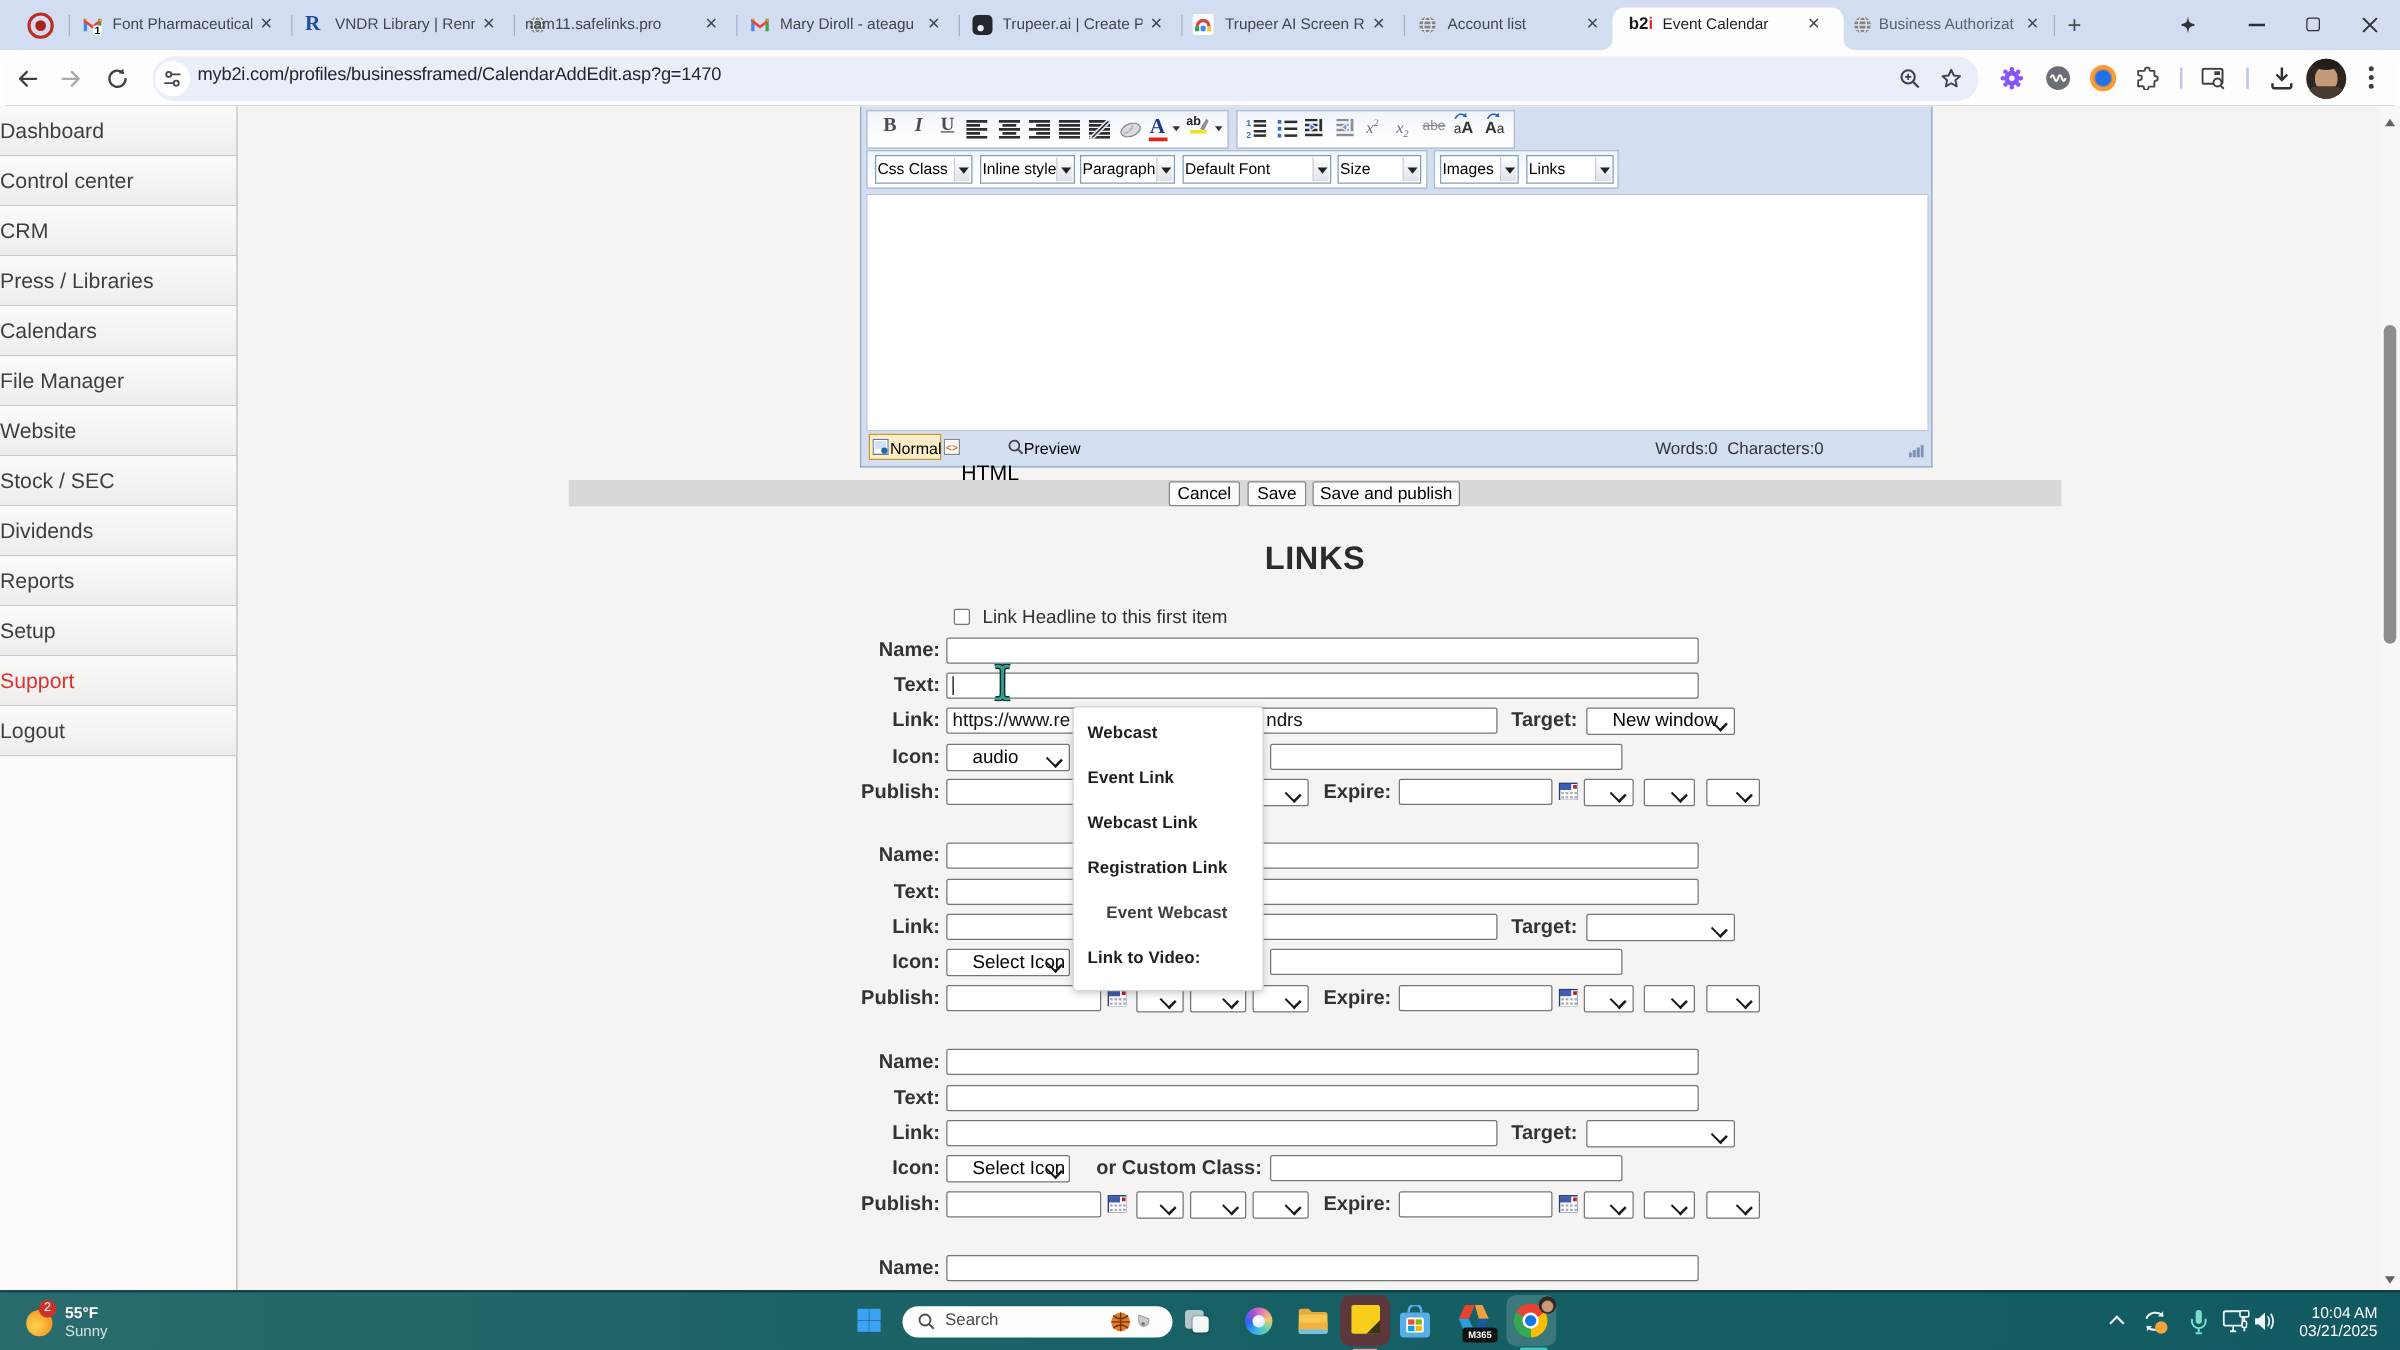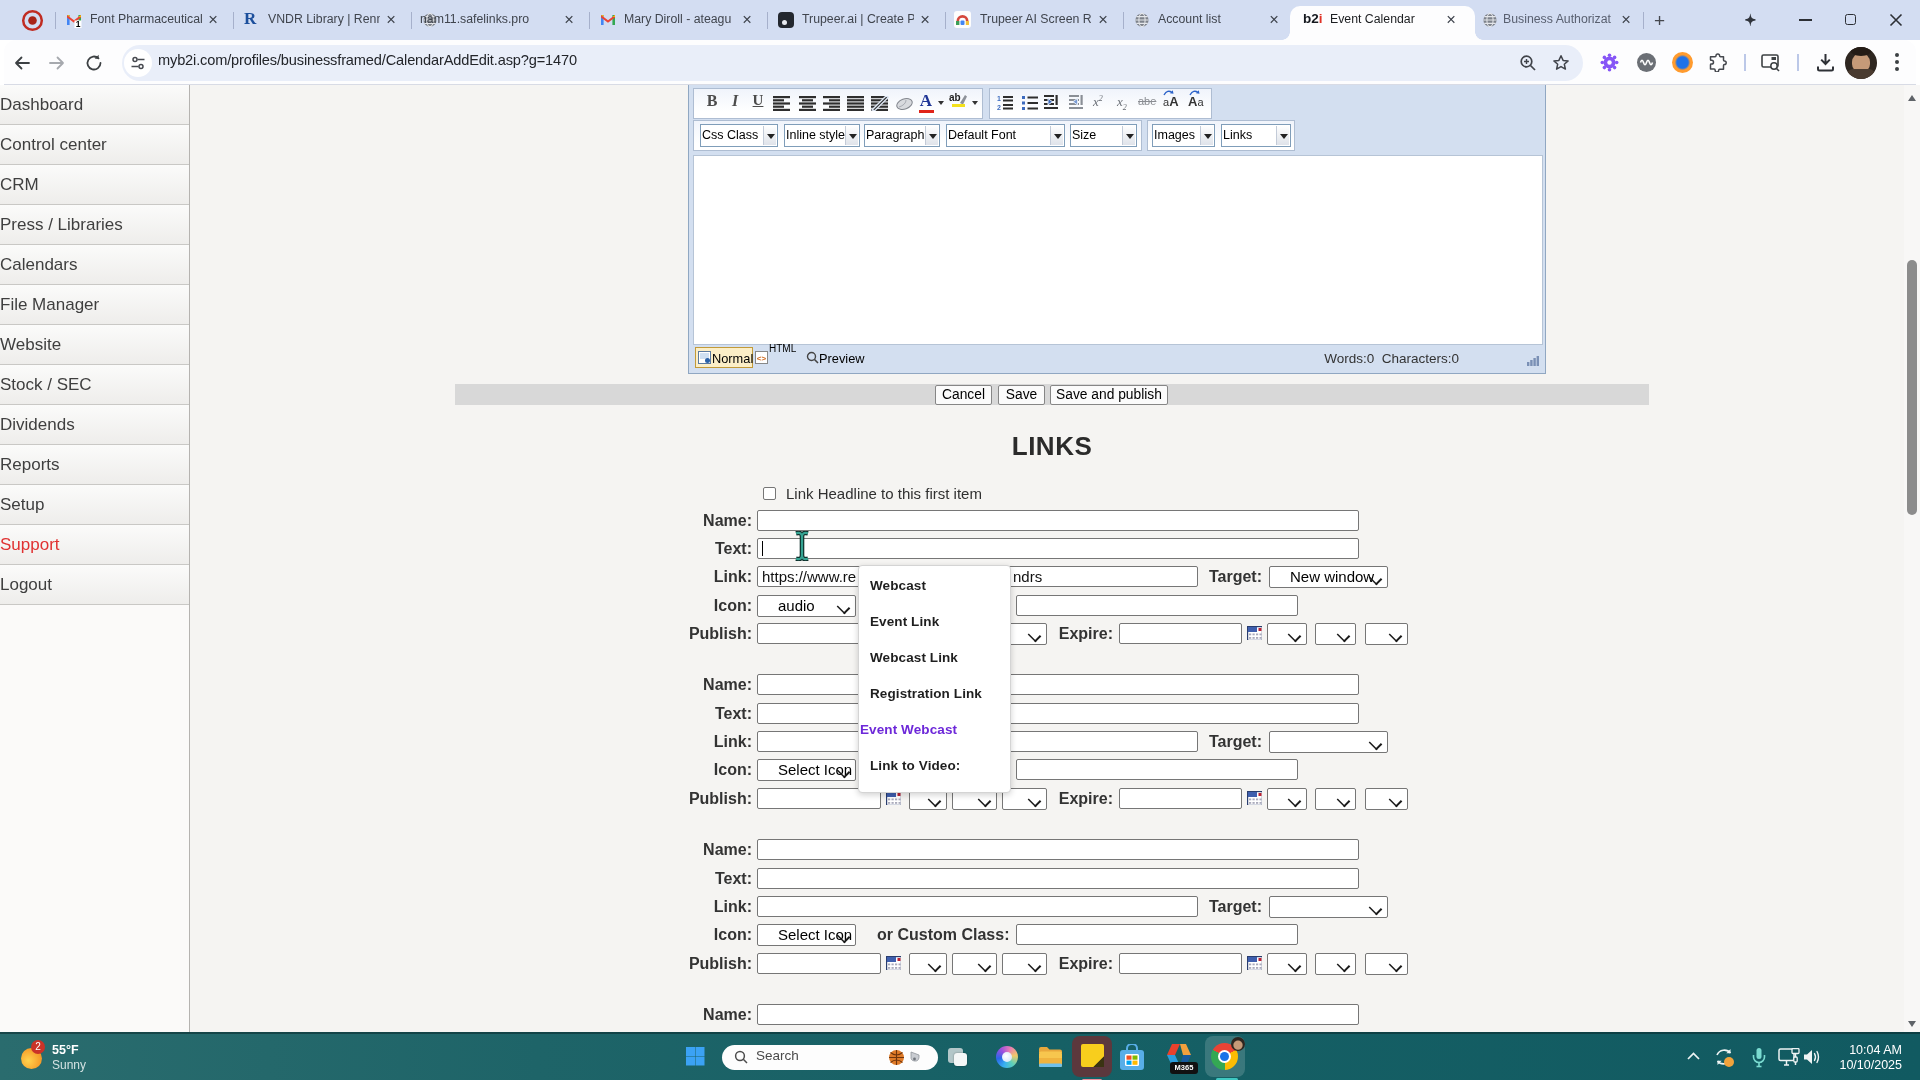--- a/index.html
+++ b/index.html
@@ -385,21 +385,21 @@
     <svg class="ab" style="left:9px;top:266px" width="13" height="13" viewBox="0 0 13 13">
         <rect x="0.5" y="0.5" width="12" height="12" fill="#fff" stroke="#5a7aa0"></rect>
         <rect x="2" y="2" width="9" height="6" fill="#cfe0f2"></rect>
         <circle cx="9.5" cy="9.5" r="2.5" fill="#2a62a8"></circle>
       </svg>
     <span class="ab" style="left:23px;top:266px;font-size:12.8px;color:#000">Normal</span>
     <svg class="ab" style="left:66px;top:266px" width="13" height="13" viewBox="0 0 13 13">
         <rect x="0.5" y="0.5" width="12" height="12" fill="#fff" stroke="#888"></rect>
         <text x="6.5" y="9.5" font-size="8" text-anchor="middle" fill="#d06a1e" font-family="Liberation Sans" font-weight="bold">&lt;&gt;</text>
       </svg>
-    <span class="ab" style="left:80px;top:258px;font-size:10px;color:#000">HTML</span>
+    <span class="ab" style="left:80px;top:284px;font-size:17px;color:#000">HTML</span>
     <svg class="ab" style="left:117px;top:266px" width="13" height="13" viewBox="0 0 13 13">
         <circle cx="5.5" cy="5.5" r="4" fill="none" stroke="#444" stroke-width="1.4"></circle>
         <path d="M8.5 8.5l3.5 3.5" stroke="#444" stroke-width="1.6"></path>
       </svg>
     <span class="ab" style="left:130px;top:266px;font-size:12.8px;color:#000">Preview</span>
     <span class="ab" style="left:560px;top:266px;width:210px;text-align:right;font-size:13.5px;color:#333">Words:0&nbsp; Characters:0</span>
     <svg class="ab" style="left:838px;top:271px" width="12" height="10" viewBox="0 0 12 10">
         <g fill="#7a90b5">
           <rect x="0" y="6" width="2.4" height="4"></rect>
           <rect x="3.2" y="4" width="2.4" height="6"></rect>
@@ -584,21 +584,21 @@
     <div class="ab sel" style="left:1365px;top:868px;width:43px"></div>
 
     <div class="ab lbl" style="left:540px;top:919px">Name:</div>
     <div class="ab inp" style="left:757px;top:919px;width:602px"></div>
   </div>
   <div class="ab" id="dropdown" style="left:858px;top:480px;width:153px;height:228px;background:#fff;border:1px solid #d4d4d4;border-radius:4px;box-shadow:0 2px 6px rgba(0,0,0,.18);padding-top:11px">
     <div style="height:36px;line-height:17px;padding-left:11px;font-size:13.5px;font-weight:600;letter-spacing:.1px;color:#1f1f1f">Webcast</div>
     <div style="height:36px;line-height:17px;padding-left:11px;font-size:13.5px;font-weight:600;letter-spacing:.1px;color:#1f1f1f">Event Link</div>
     <div style="height:36px;line-height:17px;padding-left:11px;font-size:13.5px;font-weight:600;letter-spacing:.1px;color:#1f1f1f">Webcast Link</div>
     <div style="height:36px;line-height:17px;padding-left:11px;font-size:13.5px;font-weight:600;letter-spacing:.1px;color:#1f1f1f">Registration Link</div>
-    <div style="height:36px;line-height:17px;padding-left:1px;font-size:13.5px;font-weight:600;letter-spacing:.1px;color:#6d28d9">Event Webcast</div>
+    <div style="height:36px;line-height:17px;padding-left:26px;font-size:13.5px;font-weight:600;letter-spacing:.1px;color:#404040">Event Webcast</div>
     <div style="height:36px;line-height:17px;padding-left:11px;font-size:13.5px;font-weight:600;letter-spacing:.1px;color:#1f1f1f">Link to Video:</div>
   </div>
   <div class="ab" id="scrollbar" style="left:1904px;top:0;width:16px;height:947px;background:#f8f7f6">
     <div class="ab" style="left:4px;top:6px;border:4.5px solid transparent;border-bottom:6px solid #5f6368"></div>
     <div class="ab" style="left:3px;top:175px;width:10px;height:255px;border-radius:5px;background:#8c8c8c"></div>
     <div class="ab" style="left:4px;top:936px;border:4.5px solid transparent;border-top:6px solid #5f6368"></div>
   </div>
 </div>
 
 <div class="ab" id="taskbar">
@@ -691,14 +691,14 @@
       <path d="M6 17h5M8.5 13v4" stroke="#eef4f4" stroke-width="1.5"></path>
       <rect x="14" y="0.5" width="7" height="5" rx="1" fill="#14565c" stroke="#eef4f4" stroke-width="1.3"></rect>
       <path d="M17.5 5v12" stroke="#eef4f4" stroke-width="1.5"></path>
       <rect x="15.8" y="9" width="3.4" height="5" rx="1" fill="#14565c" stroke="#eef4f4" stroke-width="1.3"></rect>
     </svg>
   <svg class="ab" style="left:1803px;top:17px" width="19" height="16" viewBox="0 0 19 16">
       <path d="M1 5.5h3L9 1v14L4 10.5H1z" fill="#eef4f4"></path>
       <path d="M11.5 4.5q2 3.5 0 7M14 2.5q3 5.5 0 11" fill="none" stroke="#eef4f4" stroke-width="1.4" stroke-linecap="round"></path>
     </svg>
   <div class="ab" style="left:1772px;top:11px;width:130px;text-align:right;font-size:12.5px;color:#fff">10:04 AM</div>
-  <div class="ab" style="left:1772px;top:26px;width:130px;text-align:right;font-size:12.5px;color:#fff">10/10/2025</div>
+  <div class="ab" style="left:1772px;top:26px;width:130px;text-align:right;font-size:12.5px;color:#fff">03/21/2025</div>
 </div>
 
 </body></html>

